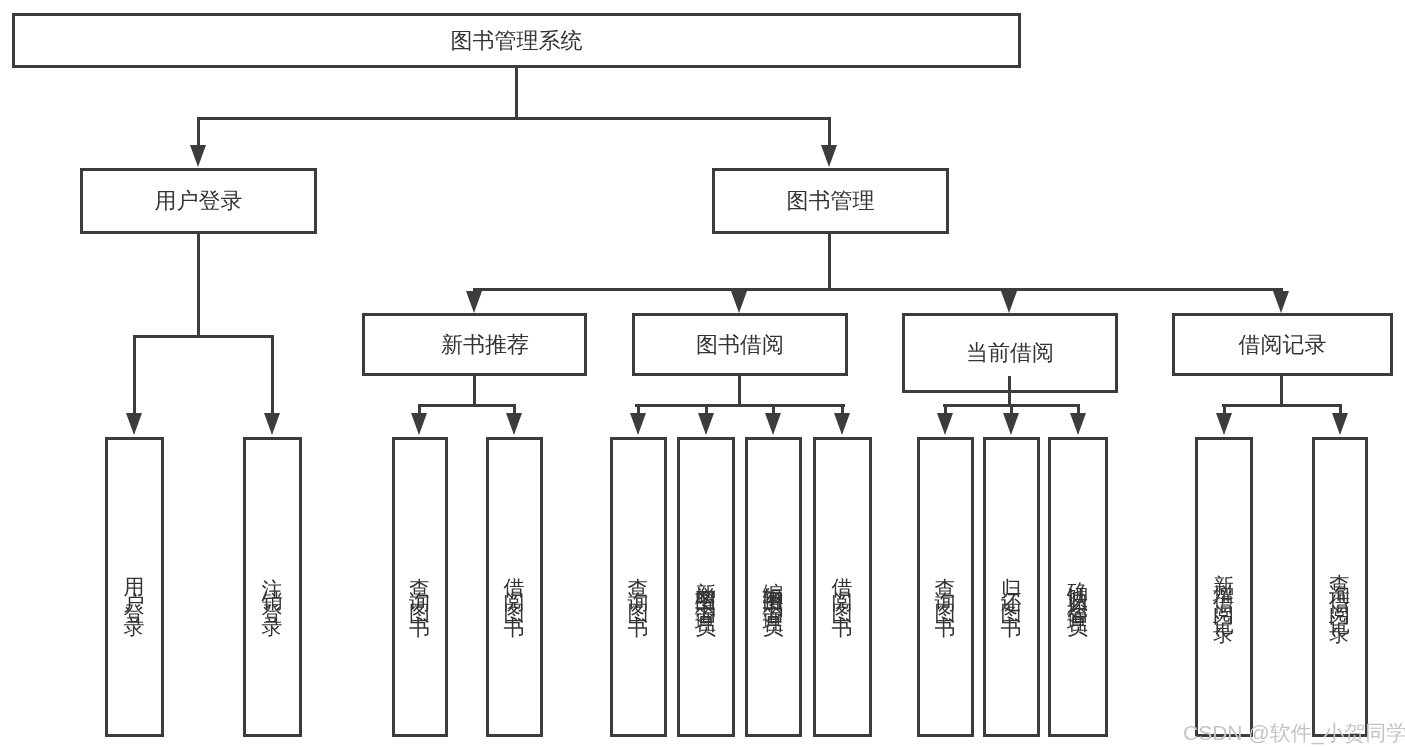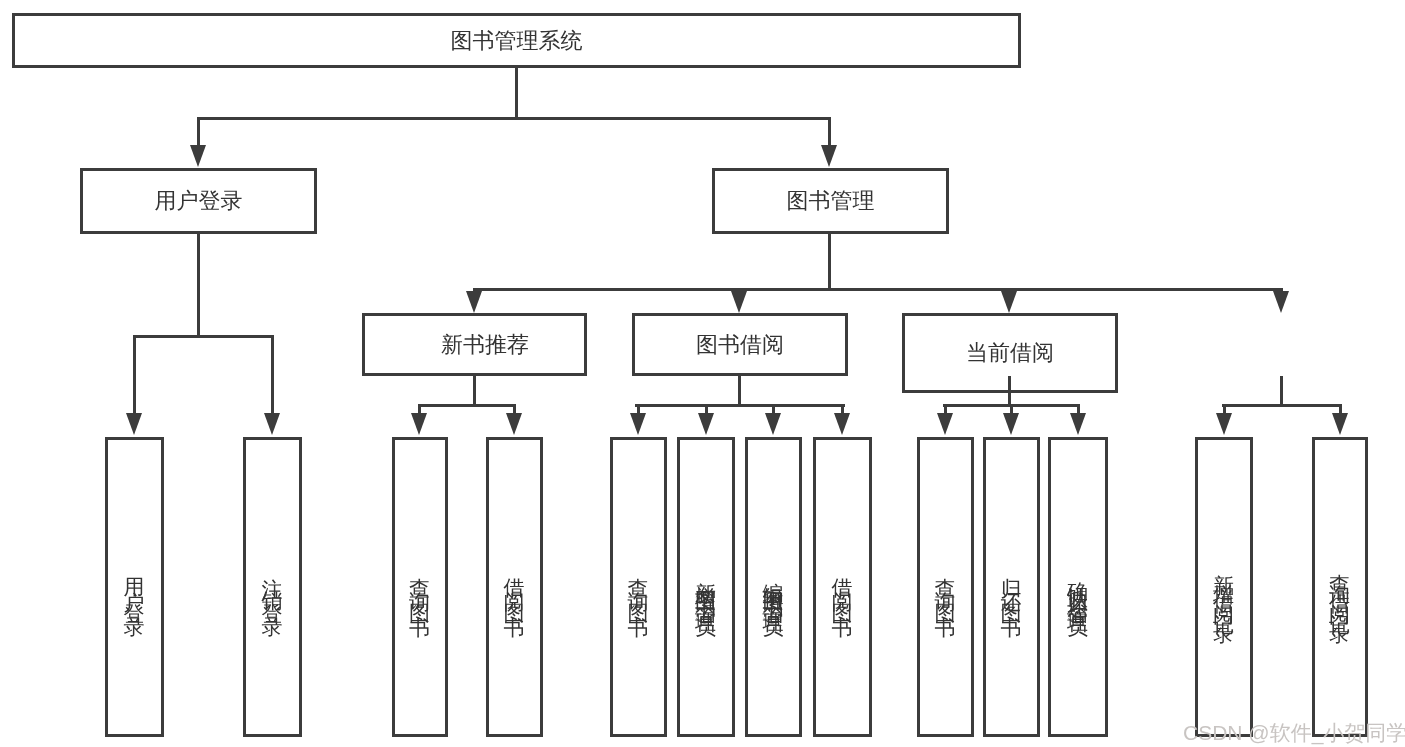--- a/index.html
+++ b/index.html
@@ -96,20 +96,23 @@
 
   <div class="box" style="left:362px;top:313px;width:225px;height:63px;padding-left:21px;">
     <span class="hlabel">新书推荐</span>
   </div>
   <div class="box" style="left:632px;top:313px;width:216px;height:63px;">
     <span class="hlabel">图书借阅</span>
   </div>
   <div class="box" style="left:902px;top:313px;width:216px;height:80px;">
     <span class="hlabel">当前借阅</span>
   </div>
+  <div class="box" style="left:1172px;top:313px;width:221px;height:63px;">
+    <span class="hlabel">借阅记录</span>
+  </div>
 
   <div class="line" style="left:473px;top:376px;width:3px;height:30px;"></div>
   <div class="line" style="left:418px;top:404px;width:98px;height:3px;"></div>
   <div class="line" style="left:418px;top:404px;width:3px;height:12px;"></div>
   <div class="arrowhead" style="left:411px;top:413px;"></div>
   <div class="line" style="left:513px;top:404px;width:3px;height:12px;"></div>
   <div class="arrowhead" style="left:506px;top:413px;"></div>
 
   <div class="line" style="left:738px;top:376px;width:3px;height:30px;"></div>
   <div class="line" style="left:635px;top:404px;width:210px;height:3px;"></div>

